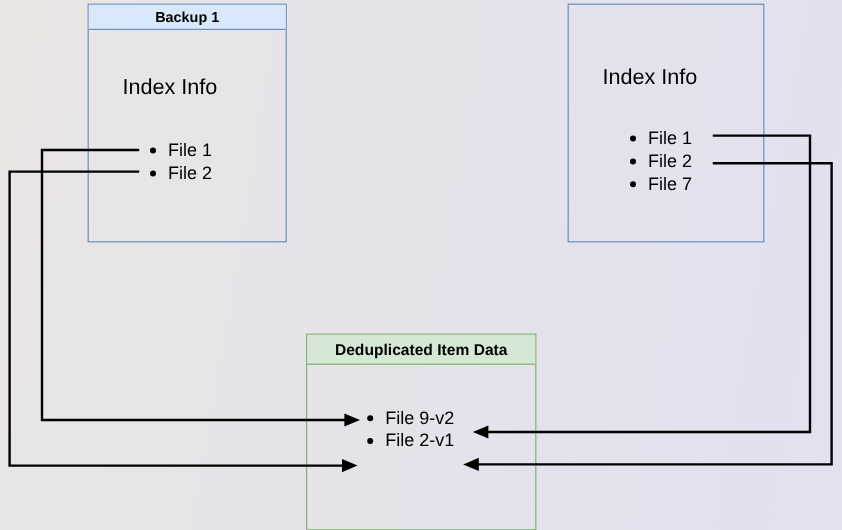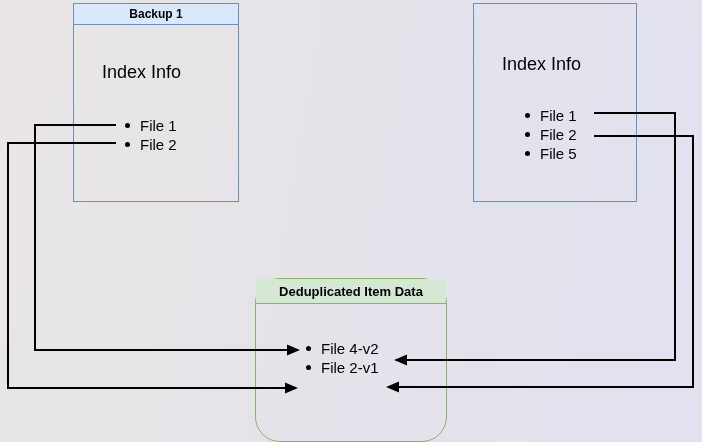--- a/index.html
+++ b/index.html
@@ -11,21 +11,21 @@
   .canvas {
     position:relative; width:702px; height:442px; overflow:hidden;
     background:linear-gradient(100deg, #e9e6e4 0%, #e5e3e9 45%, #e1e1f0 100%);
   }
   .node { position:absolute; border:1px solid #6c8ebf; background:transparent; }
   .node .hdr {
     display:flex; align-items:center; justify-content:center;
     font-weight:bold; font-size:12px; height:20px;
     background:#dae8fc; border-bottom:1px solid #6c8ebf;
   }
-  .node.green { border-color:#82b366;border-radius:25px; }
+  .node.green { border-color:#82b366; }
   .node.green .hdr { background:#d5e8d4; border-bottom-color:#82b366; height:24px; font-size:13px; }
   .idx { position:absolute; font-size:18px; }
   #backup1 .idx { left:28px; top:58px; }
   #backup2 .idx { left:28px; top:50px; }
   ul.filelist { position:absolute; margin:0; padding:0; list-style:none; }
   ul.filelist li { display:flex; align-items:center; height:19px; gap:10px; font-size:15px; white-space:nowrap; }
   .dot { width:5px; height:5px; border-radius:50%; background:#000; flex:0 0 auto; }
   #backup1 { left:73px; top:3px; width:164px; height:197px; }
   #backup2 { left:473px; top:3px; width:162px; height:197px; }
   #dedup   { left:255px; top:278px; width:190px; height:162px; }
@@ -64,33 +64,33 @@
       <li>
         <span class="dot"></span>
         <span>File 1</span>
       </li>
       <li>
         <span class="dot"></span>
         <span>File 2</span>
       </li>
       <li>
         <span class="dot"></span>
-        <span>File 5</span>
+        <span>File 7</span>
       </li>
     </ul>
   </div>
 
   <div class="node green" id="dedup">
     <div class="hdr">
       <span>Deduplicated Item Data</span>
     </div>
     <ul class="filelist">
       <li>
         <span class="dot"></span>
-        <span>File 4-v2</span>
+        <span>File 9-v2</span>
       </li>
       <li>
         <span class="dot"></span>
         <span>File 2-v1</span>
       </li>
     </ul>
   </div>
 
   <svg class="wires" viewBox="0 0 702 442" aria-hidden="true">
 

